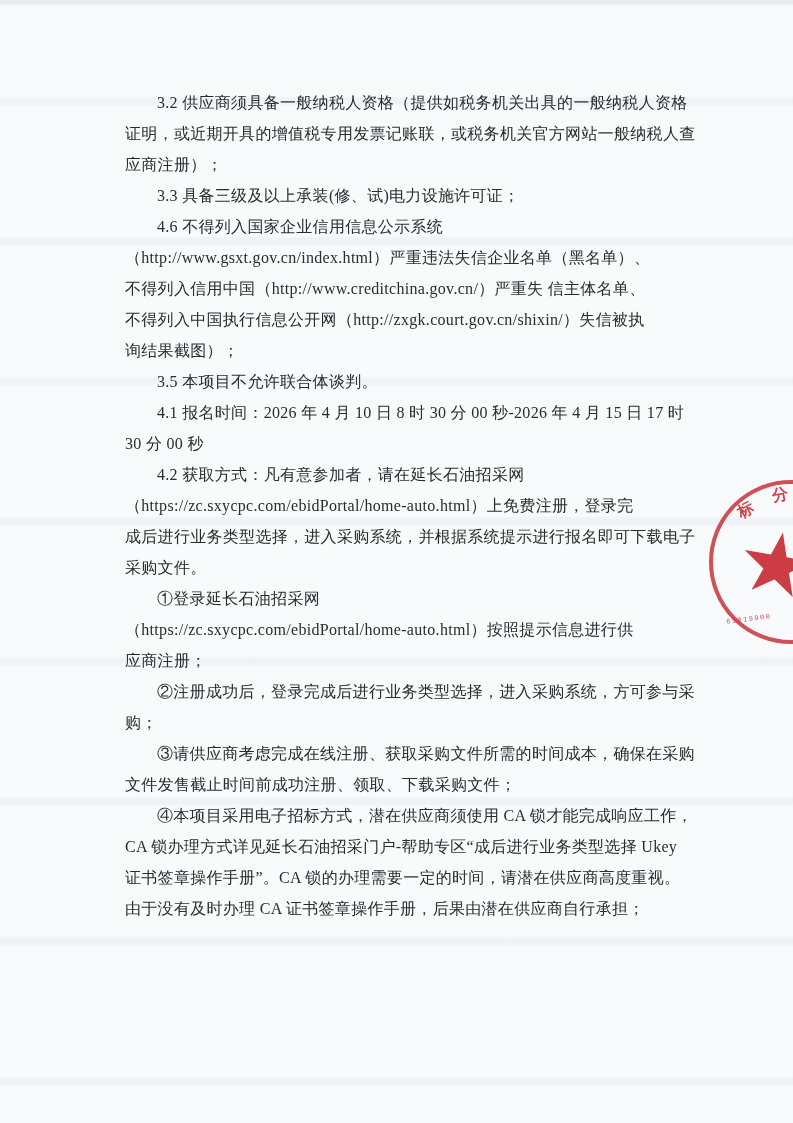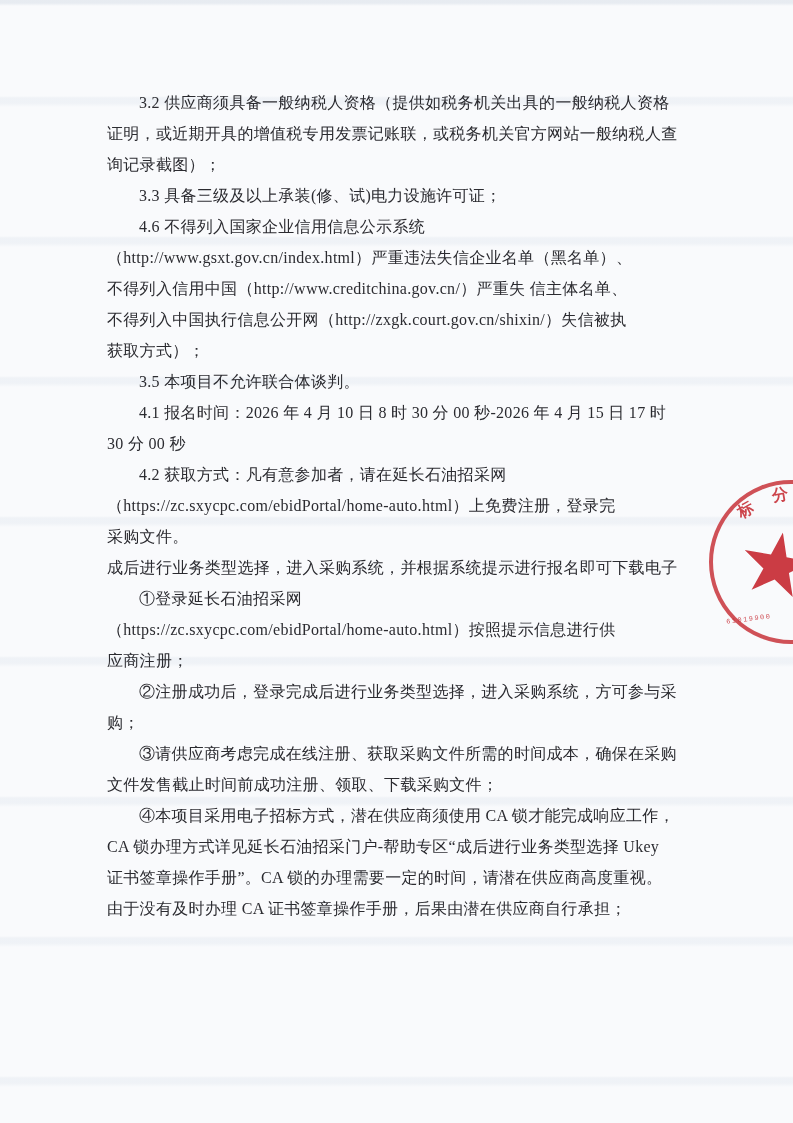--- a/index.html
+++ b/index.html
@@ -18,21 +18,21 @@
   .scan-texture{
     position:absolute;inset:0;pointer-events:none;
     background:
       linear-gradient(180deg, rgba(210,218,228,0.45) 0 3px, rgba(210,218,228,0) 6px),
       repeating-linear-gradient(180deg,
         rgba(221,228,237,0) 0px, rgba(221,228,237,0) 96px,
         rgba(221,228,237,0.35) 98px, rgba(221,228,237,0.35) 103px,
         rgba(221,228,237,0) 107px, rgba(221,228,237,0) 140px);
   }
   .content{
-    position:absolute;left:107px;top:87px;width:566px;
+    position:absolute;left:125px;top:87px;width:566px;
     color:var(--text-color);
   }
   .line{
     height:31px;line-height:31px;font-size:16px;
     white-space:nowrap;letter-spacing:0.3px;
   }
   .line.indent{text-indent:32px;}
   .line.bold{font-weight:bold;}
   
   .seal{
@@ -65,34 +65,34 @@
 </style>
 </head>
 <body>
 
 <div class="scan-texture"></div>
 
 <div class="content">
   <div>
       <div class="line indent">3.2 供应商须具备一般纳税人资格（提供如税务机关出具的一般纳税人资格</div>
       <div class="line">证明，或近期开具的增值税专用发票记账联，或税务机关官方网站一般纳税人查</div>
-      <div class="line">询记录截图）；</div>
+      <div class="line">应商注册）；</div>
       <div class="line indent">3.3 具备三级及以上承装(修、试)电力设施许可证；</div>
       <div class="line indent">4.6 不得列入国家企业信用信息公示系统</div>
       <div class="line">（http://www.gsxt.gov.cn/index.html）严重违法失信企业名单（黑名单）、</div>
       <div class="line">不得列入信用中国（http://www.creditchina.gov.cn/）严重失 信主体名单、</div>
       <div class="line">不得列入中国执行信息公开网（http://zxgk.court.gov.cn/shixin/）失信被执</div>
-      <div class="line">获取方式）；</div>
+      <div class="line">询结果截图）；</div>
       <div class="line indent">3.5 本项目不允许联合体谈判。</div>
       <div class="line indent">4.1 报名时间：2026 年 4 月 10 日 8 时 30 分 00 秒-2026 年 4 月 15 日 17 时</div>
       <div class="line">30 分 00 秒</div>
       <div class="line indent">4.2 获取方式：凡有意参加者，请在延长石油招采网</div>
       <div class="line">（https://zc.sxycpc.com/ebidPortal/home-auto.html）上免费注册，登录完</div>
+      <div class="line">成后进行业务类型选择，进入采购系统，并根据系统提示进行报名即可下载电子</div>
       <div class="line">采购文件。</div>
-      <div class="line">成后进行业务类型选择，进入采购系统，并根据系统提示进行报名即可下载电子</div>
       <div class="line indent">①登录延长石油招采网</div>
       <div class="line">（https://zc.sxycpc.com/ebidPortal/home-auto.html）按照提示信息进行供</div>
       <div class="line">应商注册；</div>
       <div class="line indent">②注册成功后，登录完成后进行业务类型选择，进入采购系统，方可参与采</div>
       <div class="line">购；</div>
       <div class="line indent">③请供应商考虑完成在线注册、获取采购文件所需的时间成本，确保在采购</div>
       <div class="line">文件发售截止时间前成功注册、领取、下载采购文件；</div>
       <div class="line indent">④本项目采用电子招标方式，潜在供应商须使用 CA 锁才能完成响应工作，</div>
       <div class="line">CA 锁办理方式详见延长石油招采门户-帮助专区“成后进行业务类型选择 Ukey</div>
       <div class="line">证书签章操作手册”。CA 锁的办理需要一定的时间，请潜在供应商高度重视。</div>

